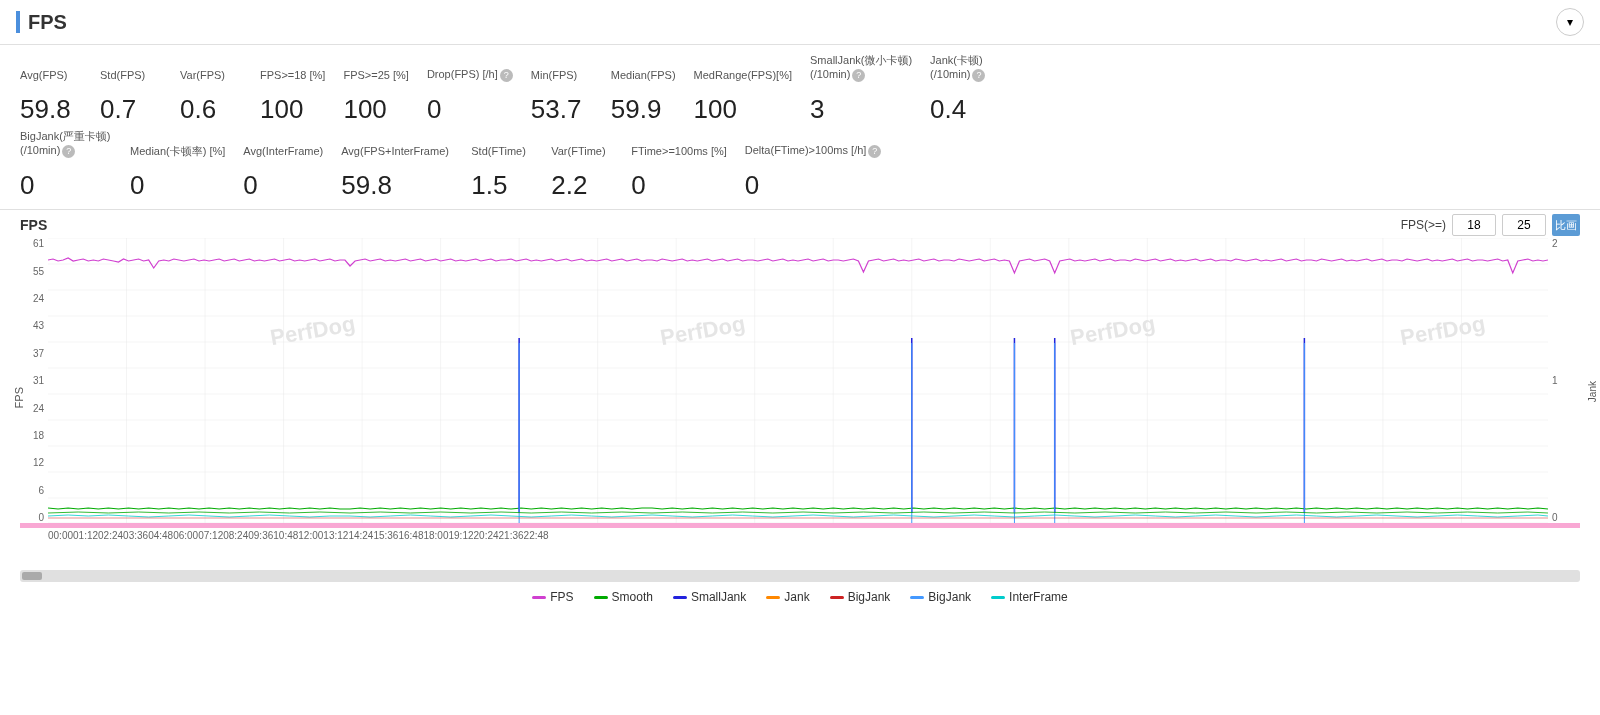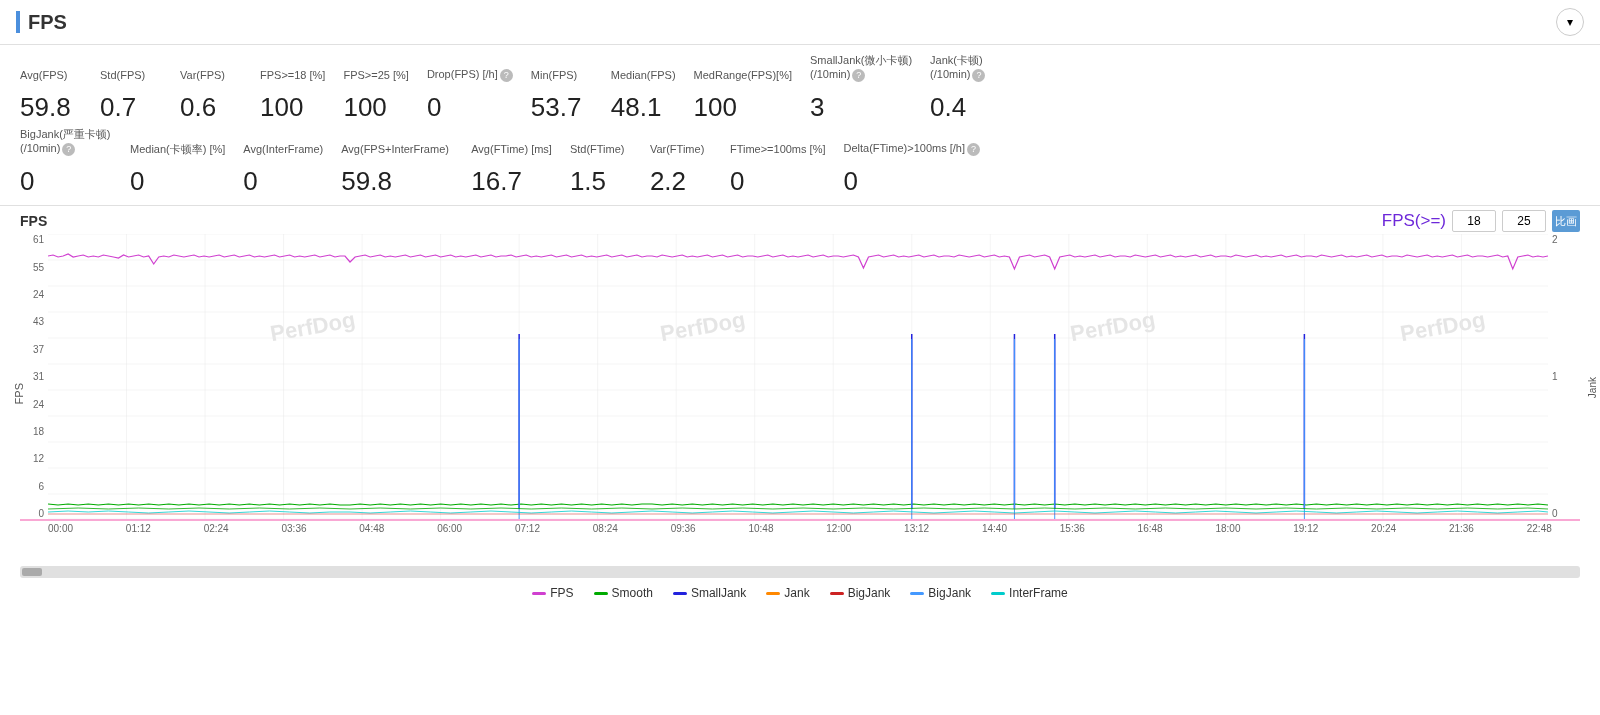--- a/index.html
+++ b/index.html
@@ -46,34 +46,33 @@
       flex-wrap: nowrap;
       gap: 0;
       margin-bottom: 4px;
     }
     .stat-item {
       display: flex;
       flex-direction: column;
       align-items: flex-start;
       padding: 0 18px 0 0;
       min-width: 80px;
-      gap: 8px;
     }
     .stat-label {
       font-size: 11px;
       color: #555;
       white-space: nowrap;
       line-height: 1.3;
     }
     .stat-value {
       font-size: 26px;
       font-weight: 500;
       color: #222;
       line-height: 1.2;
-      margin-top: 2px;
+      margin-top: 12px;
     }
     .help-icon {
       display: inline-block;
       width: 13px; height: 13px;
       border-radius: 50%;
       background: #bbb;
       color: #fff;
       font-size: 9px;
       text-align: center;
       line-height: 13px;
@@ -92,22 +91,22 @@
       font-size: 14px;
       font-weight: bold;
       color: #333;
     }
     .fps-controls {
       display: flex;
       align-items: center;
       gap: 6px;
     }
     .fps-controls label {
-      font-size: 17px;
-      color: #6d28d9;
+      font-size: 12px;
+      color: #404040;
     }
     .fps-input {
       width: 44px;
       height: 22px;
       border: 1px solid #ccc;
       text-align: center;
       font-size: 12px;
       border-radius: 2px;
     }
     .fps-btn {
@@ -176,25 +175,25 @@
       width: 32px;
       padding: 0 0 0 4px;
       font-size: 10px;
       color: #666;
       height: 285px;
       flex-shrink: 0;
     }
 
     .x-axis {
       display: flex;
-      justify-content: space-between;
+      justify-content: flex-start;
       padding: 2px 28px 2px 28px;
       font-size: 10px;
       color: #666;
-      border-top: 2px solid #f9a8d4;
+      border-top: 5px solid #f9a8d4;
     }
 
     .scroll-bar {
       margin: 2px 20px;
       height: 12px;
       background: #e0e0e0;
       border-radius: 3px;
       display: flex;
       align-items: center;
       padding: 0 2px;
@@ -283,21 +282,21 @@
       <span class="stat-value">0</span>
     </div>
 
     <div class="stat-item">
       <span class="stat-label">Min(FPS)</span>
       <span class="stat-value">53.7</span>
     </div>
 
     <div class="stat-item">
       <span class="stat-label">Median(FPS)</span>
-      <span class="stat-value">48.1</span>
+      <span class="stat-value">59.9</span>
     </div>
 
     <div class="stat-item">
       <span class="stat-label">MedRange(FPS)[%]</span>
       <span class="stat-value">100</span>
     </div>
 
     <div class="stat-item" style="min-width:110px;">
       <span class="stat-label">SmallJank(微小卡顿)<br>(/10min)<span class="help-icon">?</span></span>
       <span class="stat-value">3</span>
@@ -325,24 +324,20 @@
     <div class="stat-item">
       <span class="stat-label">Avg(InterFrame)</span>
       <span class="stat-value">0</span>
     </div>
 
     <div class="stat-item" style="min-width:130px;">
       <span class="stat-label">Avg(FPS+InterFrame)</span>
       <span class="stat-value">59.8</span>
     </div>
 
-    <div class="stat-item">
-      <span class="stat-label">Avg(FTime) [ms]</span>
-      <span class="stat-value">16.7</span>
-    </div>
 
     <div class="stat-item">
       <span class="stat-label">Std(FTime)</span>
       <span class="stat-value">1.5</span>
     </div>
 
     <div class="stat-item">
       <span class="stat-label">Var(FTime)</span>
       <span class="stat-value">2.2</span>
     </div>
@@ -488,21 +483,21 @@
     <span>02:24</span>
     <span>03:36</span>
     <span>04:48</span>
     <span>06:00</span>
     <span>07:12</span>
     <span>08:24</span>
     <span>09:36</span>
     <span>10:48</span>
     <span>12:00</span>
     <span>13:12</span>
-    <span>14:40</span>
+    <span>14:24</span>
     <span>15:36</span>
     <span>16:48</span>
     <span>18:00</span>
     <span>19:12</span>
     <span>20:24</span>
     <span>21:36</span>
     <span>22:48</span>
   </div>
 </div>
 

